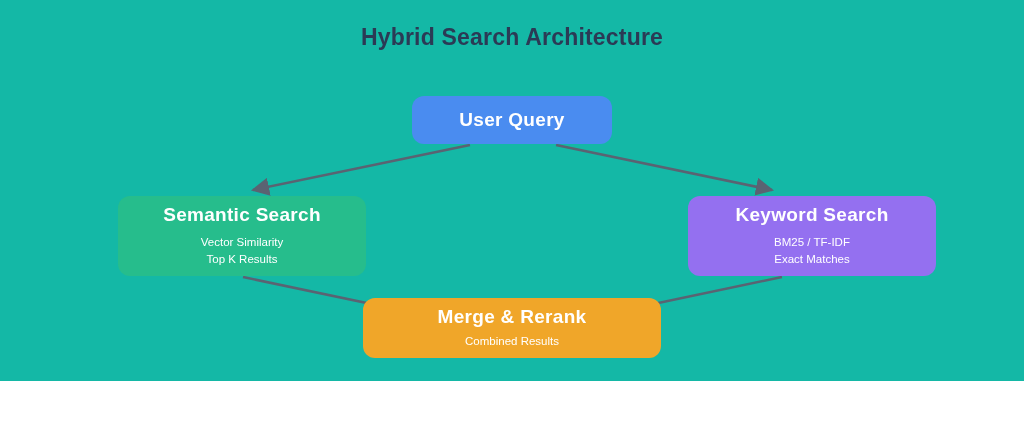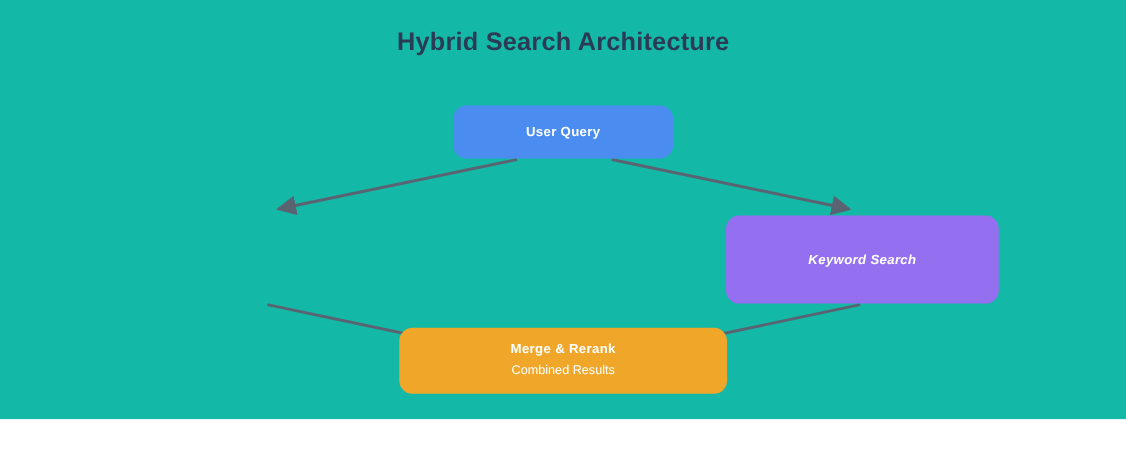--- a/index.html
+++ b/index.html
@@ -44,21 +44,21 @@
     border-radius: 12px;
     display: flex;
     flex-direction: column;
     align-items: center;
     justify-content: center;
     color: #ffffff;
     text-align: center;
     z-index: 3;
   }
   .node-title {
-    font-size: 12px;
+    font-size: 19px;
     font-weight: bold;
     letter-spacing: 0.3px;
     line-height: 1.2;
     text-align: center;
   }
   .node-sub {
     font-size: 11.5px;
     font-weight: normal;
     line-height: 1.45;
     margin-top: 7px;
@@ -71,23 +71,22 @@
 
   #node-user-query {
     left: 412px; top: 96px; width: 200px; height: 48px;
     background: #4a8cf0;
   }
   #node-semantic-search {
     left: 118px; top: 196px; width: 248px; height: 80px;
     background: #26bd8c;
   }
   #node-keyword-search {
-    left: 660px; top: 196px; width: 248px; height: 80px;
+    left: 688px; top: 196px; width: 248px; height: 80px;
     background: #9470f0;
-    font-style: italic;
   }
   #node-merge-rerank {
     left: 363px; top: 298px; width: 298px; height: 60px;
     background: #f0a629;
   }
 </style>
 </head>
 <body>
 
 <div id="canvas">
@@ -106,23 +105,34 @@
       <line x1="556" y1="145" x2="772" y2="190"></line>
       <line x1="243" y1="277" x2="400" y2="310"></line>
       <line x1="782" y1="277" x2="625" y2="310"></line>
     </g>
   </svg>
 
   <div class="node" id="node-user-query">
     <div class="node-title">User Query</div>
   </div>
 
+  <div class="node" id="node-semantic-search">
+    <div class="node-title">Semantic Search</div>
+    <div class="node-sub">
+      <div>Vector Similarity</div>
+      <div>Top K Results</div>
+    </div>
+  </div>
 
   <div class="node" id="node-keyword-search">
     <div class="node-title">Keyword Search</div>
+    <div class="node-sub">
+      <div>BM25 / TF-IDF</div>
+      <div>Exact Matches</div>
+    </div>
   </div>
 
   <div class="node" id="node-merge-rerank">
     <div class="node-title">Merge &amp; Rerank</div>
     <div class="node-sub tight">
       <div>Combined Results</div>
     </div>
   </div>
 
 </div>

